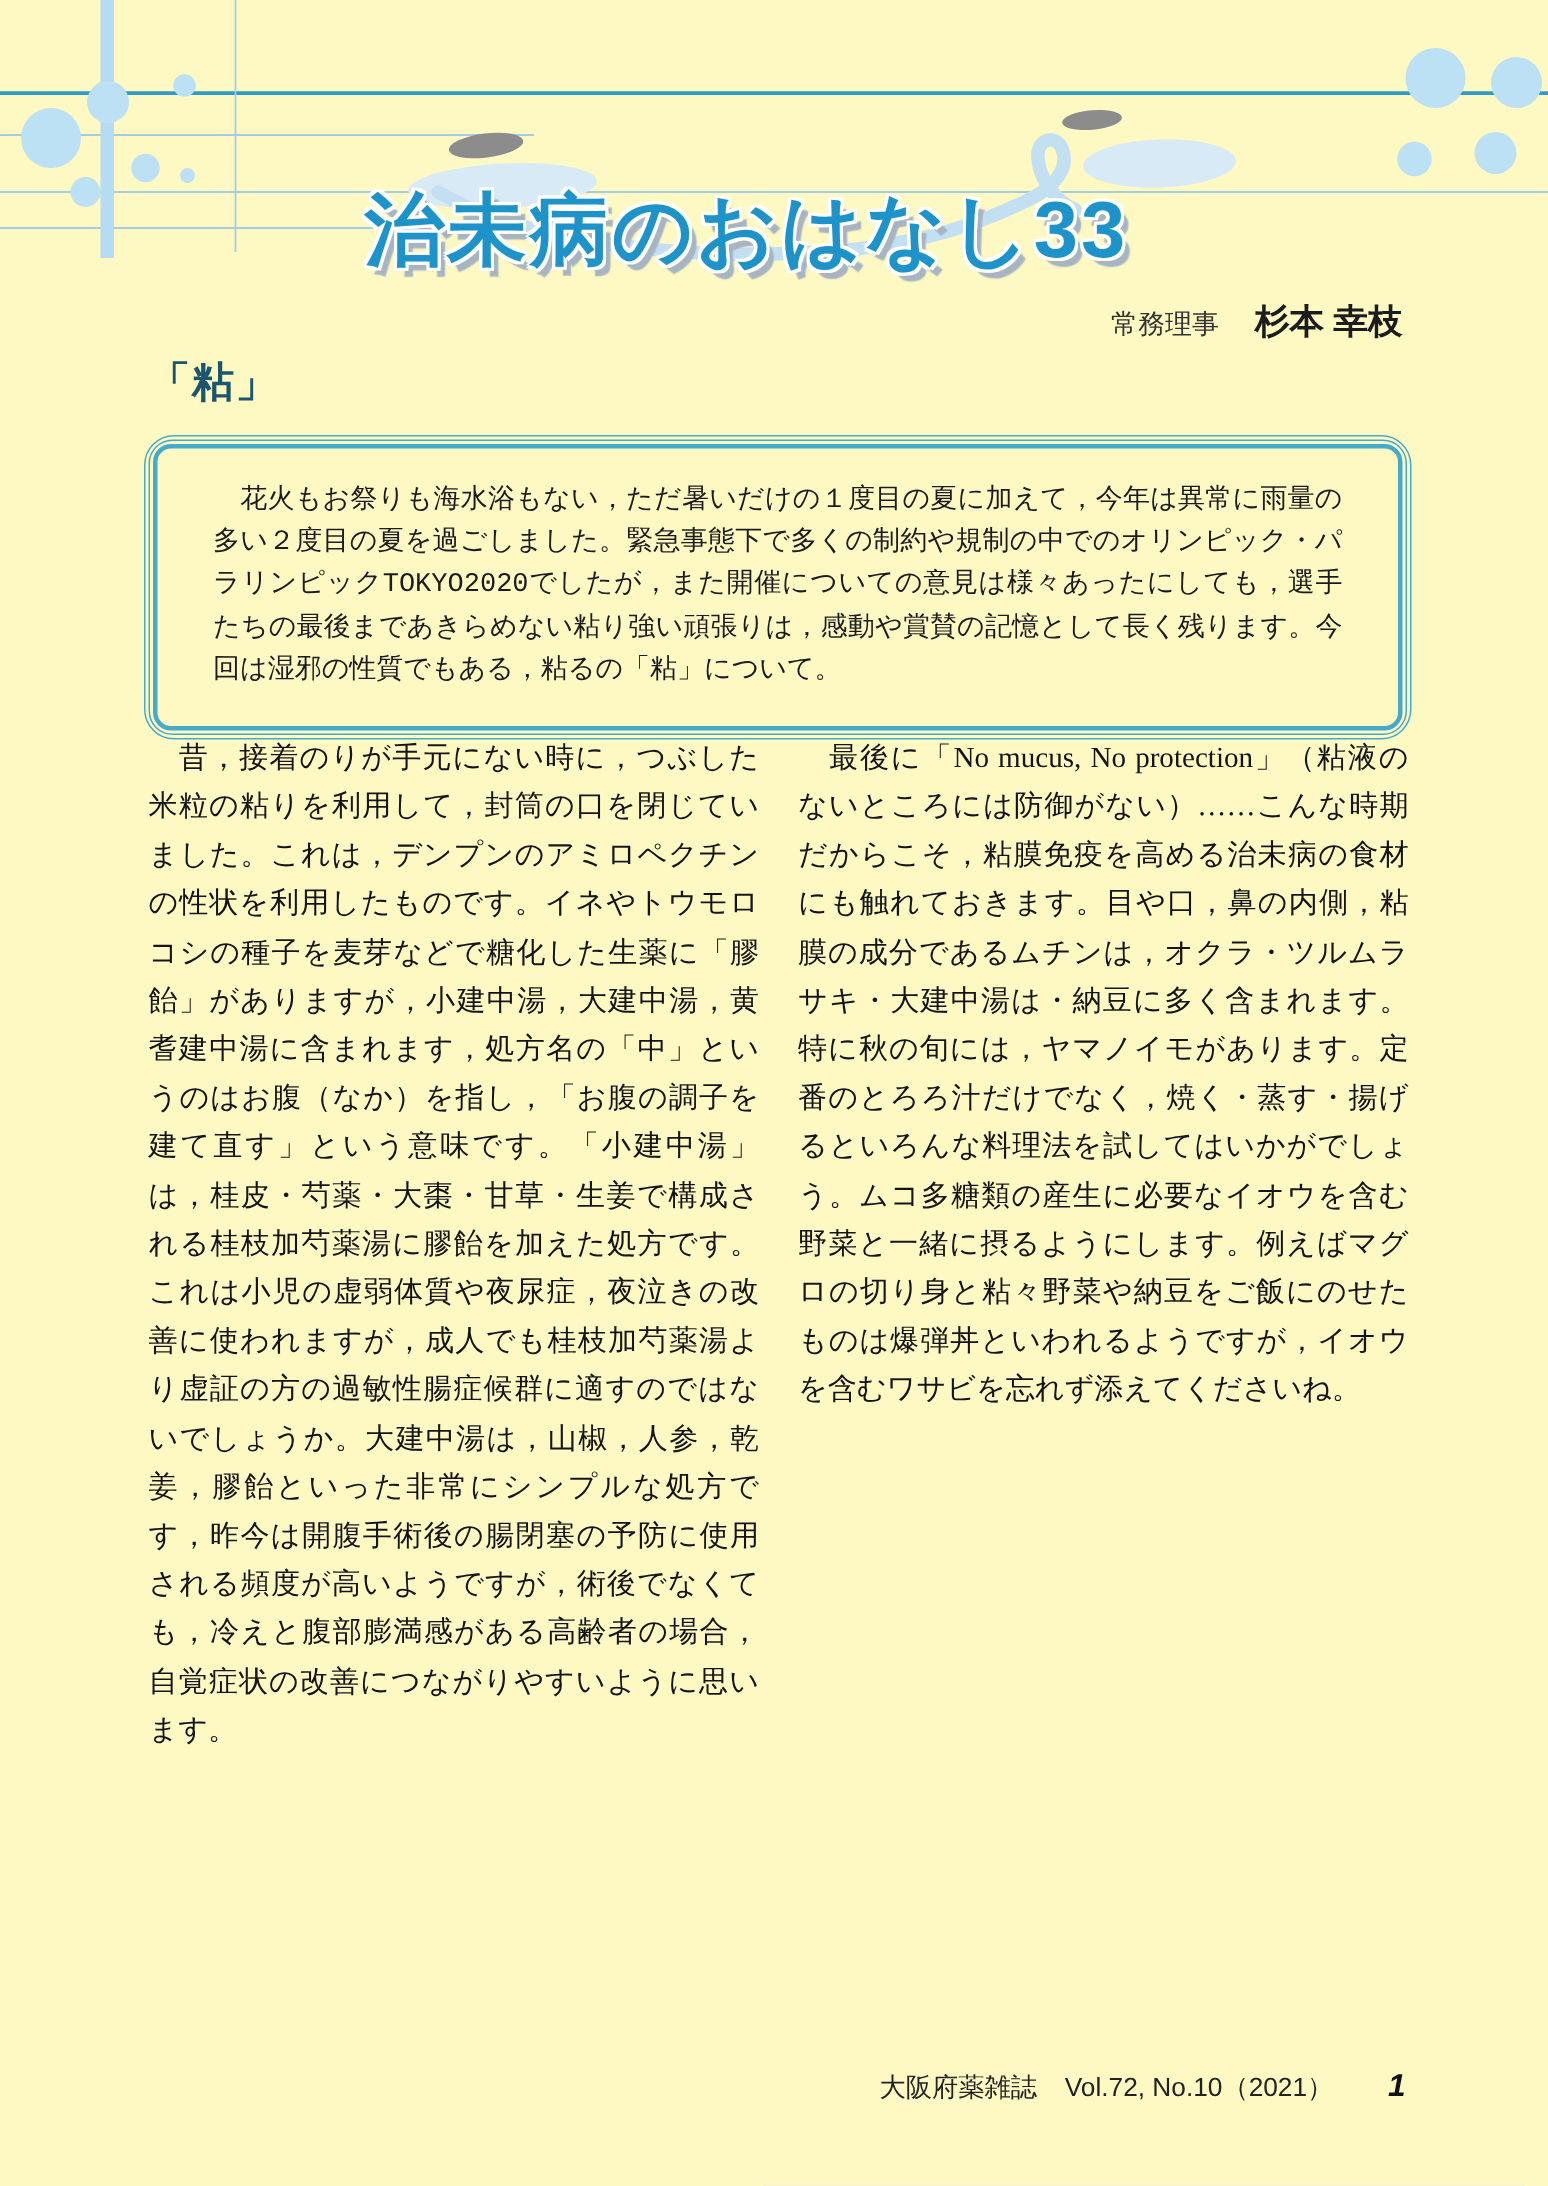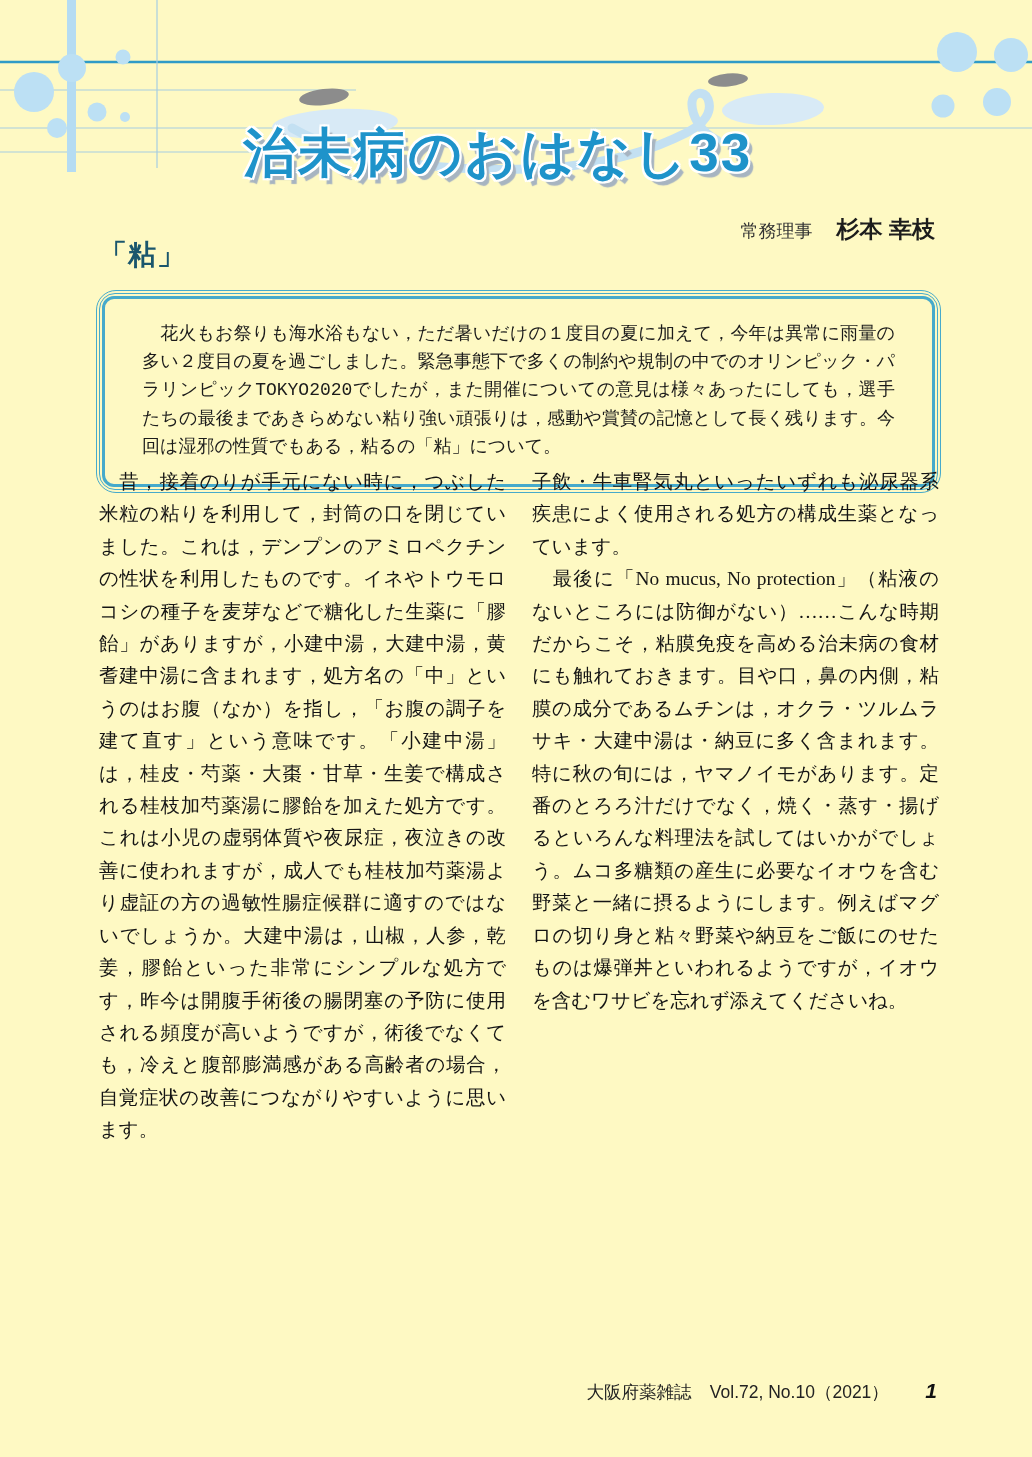--- a/index.html
+++ b/index.html
@@ -17,21 +17,21 @@
     font-family:"Liberation Sans","DejaVu Sans",sans-serif;
     font-size:53px;font-weight:bold;letter-spacing:2px;
     color:#1e93ca;white-space:nowrap;
     text-shadow:
       -2px -2px 0 #fff, 2px -2px 0 #fff, -2px 2px 0 #fff, 2px 2px 0 #fff,
       -2px 0 0 #fff, 2px 0 0 #fff, 0 -2px 0 #fff, 0 2px 0 #fff,
       5px 6px 1px #a7b4c1;
   }
   
   .author{
-    position:absolute;top:214px;right:97px;white-space:nowrap;
+    position:absolute;top:199px;right:97px;white-space:nowrap;
   }
   .author .role{
     font-family:"Liberation Serif","DejaVu Serif",serif;
     font-size:18px;color:#333;
   }
   .author .name{
     font-family:"Liberation Sans","DejaVu Sans",sans-serif;
     font-size:23px;font-weight:600;color:#1c1c1c;margin-left:20px;
   }
   
@@ -52,21 +52,21 @@
     border:3px solid #46aacb;border-radius:12px;
     padding:7px 23px 9px 23px;
   }
   .intro-text{
     font-family:Liberation Mono, monospace;
     font-size:18px;line-height:28.2px;color:#1b1b1b;
     text-align:justify;margin:14px;
   }
   
   .columns{
-    position:absolute;left:99px;top:466px;width:840px;
+    position:absolute;left:99px;top:490px;width:840px;
     display:flex;gap:26px;
   }
   .col{width:407px;}
   .col p{
     margin:0;font-size:19.4px;line-height:32.4px;
     text-align:justify;color:#141414;
   }
   ruby rt{
     font-size:9px;color:#141414;letter-spacing:1px;
   }
@@ -133,21 +133,20 @@
         <p class="intro-text">　花火もお祭りも海水浴もない，ただ暑いだけの１度目の夏に加えて，今年は異常に雨量の多い２度目の夏を過ごしました。緊急事態下で多くの制約や規制の中でのオリンピック・パラリンピックTOKYO2020でしたが，また開催についての意見は様々あったにしても，選手たちの最後まであきらめない粘り強い頑張りは，感動や賞賛の記憶として長く残ります。今回は湿邪の性質でもある，粘るの「粘」について。</p>
       </div>
     </div>
   </div>
 
   <div class="columns">
     <div class="col">
       <p>　昔，接着のりが手元にない時に，つぶした米粒の粘りを利用して，封筒の口を閉じていました。これは，デンプンのアミロペクチンの性状を利用したものです。イネやトウモロコシの種子を麦芽などで糖化した生薬に「膠飴」がありますが，小建中湯，大建中湯，黄耆建中湯に含まれます，処方名の「中」というのはお腹（なか）を指し，「お腹の調子を建て直す」という意味です。「小建中湯」は，桂皮・芍薬・大棗・甘草・生姜で構成される桂枝加芍薬湯に膠飴を加えた処方です。これは小児の虚弱体質や夜尿症，夜泣きの改善に使われますが，成人でも桂枝加芍薬湯より虚証の方の過敏性腸症候群に適すのではないでしょうか。大建中湯は，山椒，人参，乾姜，膠飴といった非常にシンプルな処方です，昨今は開腹手術後の腸閉塞の予防に使用される頻度が高いようですが，術後でなくても，冷えと腹部膨満感がある高齢者の場合，自覚症状の改善につながりやすいように思います。</p>
     </div>
     <div class="col">
-      <p>子飲・牛車腎気丸といったいずれも泌尿器系疾患によく使用される処方の構成生薬となっています。</p>
       <p>　最後に「No mucus, No protection」（粘液のないところには防御がない）……こんな時期だからこそ，粘膜免疫を高める治未病の食材にも触れておきます。目や口，鼻の内側，粘膜の成分であるムチンは，オクラ・ツルムラサキ・大建中湯は・納豆に多く含まれます。特に秋の旬には，ヤマノイモがあります。定番のとろろ汁だけでなく，焼く・蒸す・揚げるといろんな料理法を試してはいかがでしょう。ムコ多糖類の産生に必要なイオウを含む野菜と一緒に摂るようにします。例えばマグロの切り身と粘々野菜や納豆をご飯にのせたものは爆弾丼といわれるようですが，イオウを含むワサビを忘れず添えてくださいね。</p>
     </div>
   </div>
 
   <div class="footer">
     <span class="journal">大阪府薬雑誌</span>
     <span class="issue">Vol.72, No.10（2021）</span>
     <span class="page-number">1</span>
   </div>
 

